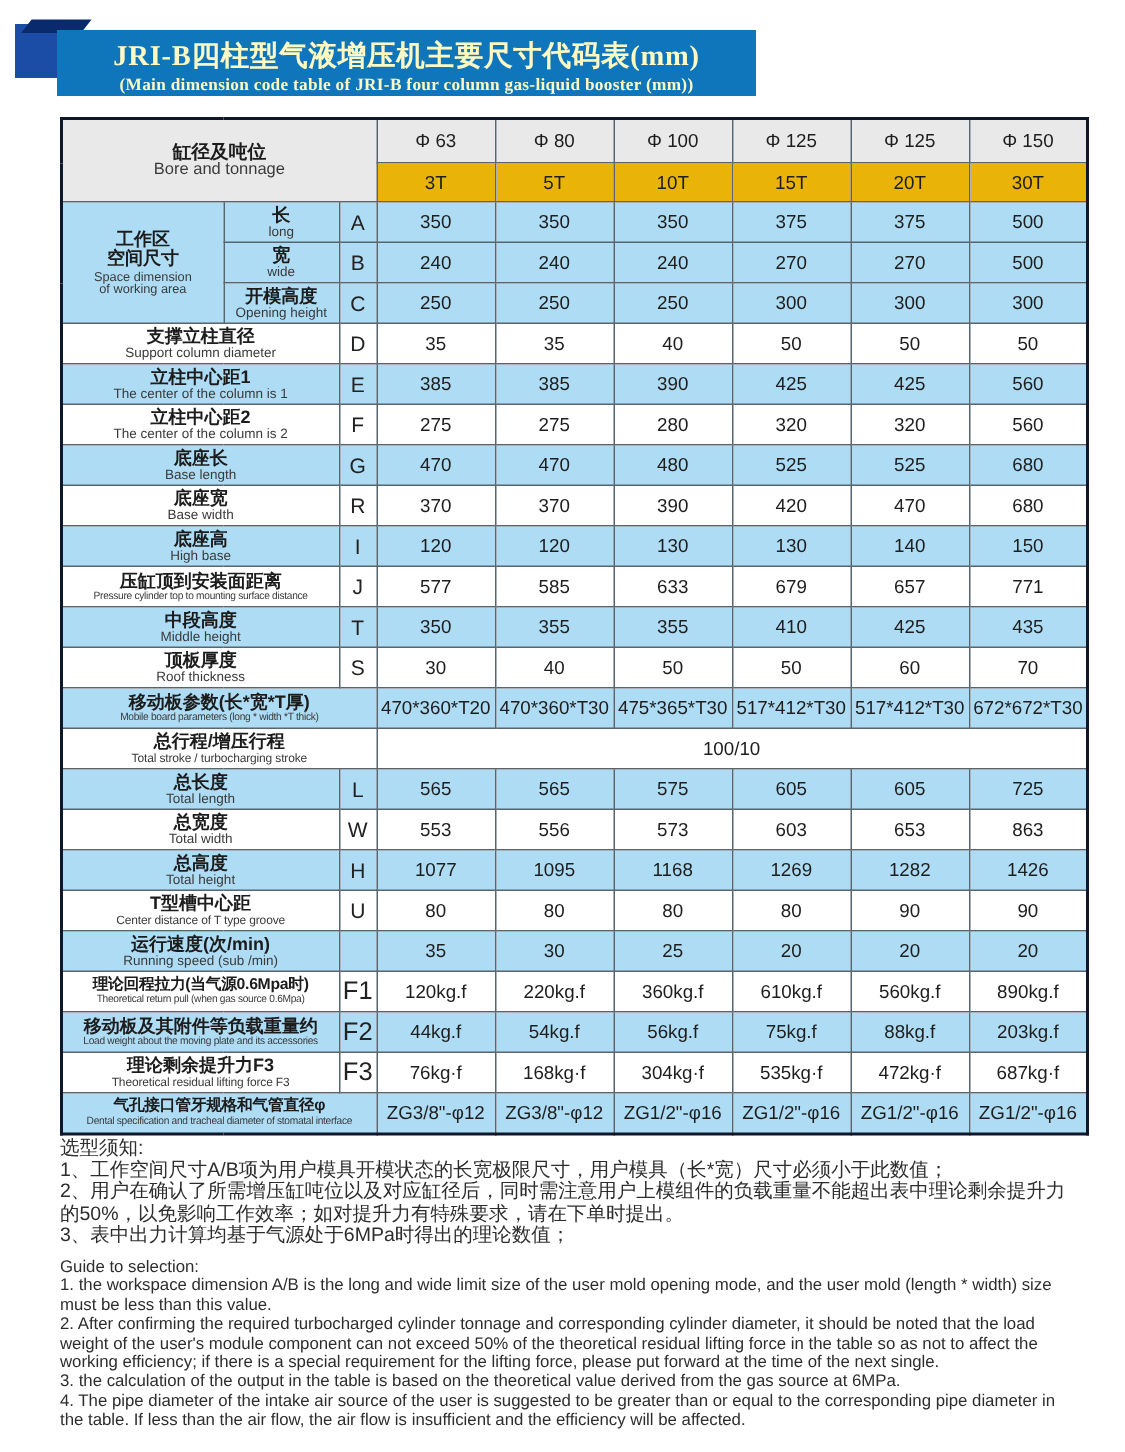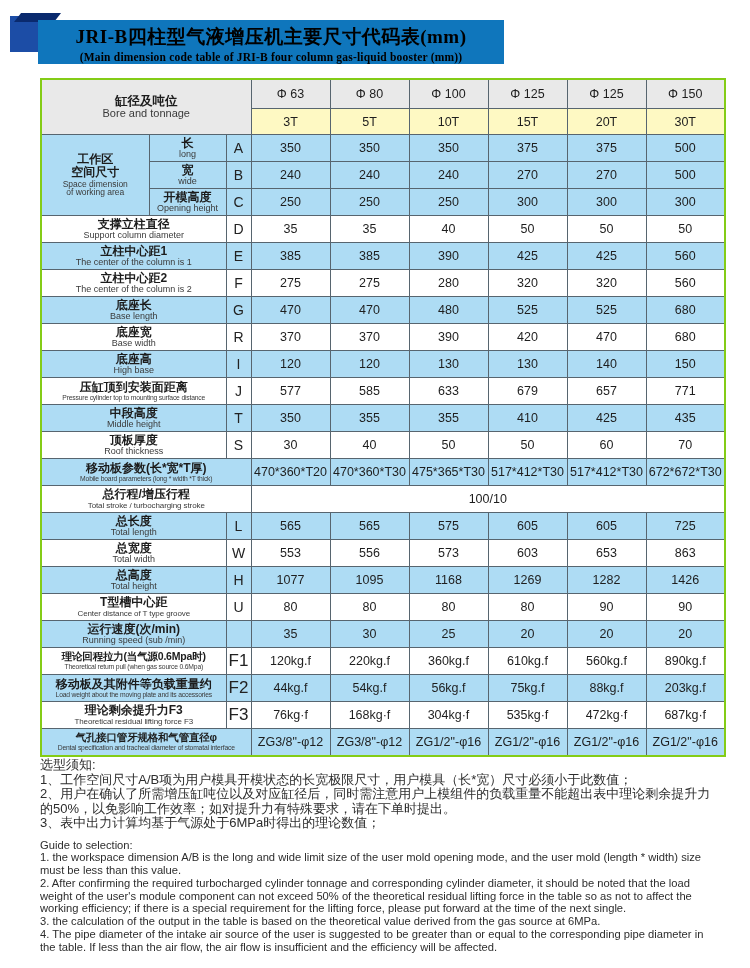--- a/index.html
+++ b/index.html
@@ -9,34 +9,34 @@
     overflow:hidden;color:#222;
   }
   
   .cube{position:absolute;left:10px;top:16px;width:37px;height:36px;background:#1c4da6;}
   .cube::before{
     content:"";position:absolute;left:4px;top:-3px;width:40px;height:9px;
     background:#0a2a6e;transform:skewX(-38deg);transform-origin:left bottom;
   }
   .banner{
     position:absolute;left:38px;top:20px;width:466px;height:44px;
-    background:#0f76bc;color:#000000;text-align:center;
+    background:#0f76bc;color:#fef9c3;text-align:center;
     font-family:"Liberation Serif","DejaVu Serif",serif;
   }
   .banner .t1{font-size:19px;font-weight:bold;margin-top:4px;letter-spacing:.5px;}
   .banner .t2{font-size:11.5px;font-weight:bold;margin-top:1px;letter-spacing:.2px;}
   
   table.spec{
     position:absolute;left:40px;top:78px;width:684px;
     border-collapse:collapse;table-layout:fixed;
-    border:2px solid #84cc16;
+    border:2px solid #0f172a;
   }
   table.spec td{border:1px solid #57656f;padding:0;text-align:center;vertical-align:middle;overflow:hidden;}
   tr.hdr1 td{height:28px;background:#e9e9e9;}
-  tr.hdr2 td{height:25px;background:#fef9c3;}
+  tr.hdr2 td{height:25px;background:#eab308;}
   tr.body{height:27px;}
   tr.body td{background:#ffffff;}
   tr.body.blue td{background:#aedcf4;}
   .cn{font-size:12px;font-weight:bold;color:#1c1c1c;line-height:1.12;}
   .cn.tight{font-size:10.5px;letter-spacing:-.2px;}
   .en{font-size:9px;color:#3a3a3a;line-height:1.05;}
   .en.m{font-size:8px;letter-spacing:-.1px;}
   .en.s{font-size:7px;letter-spacing:-.2px;transform:scaleX(.97);}
   .code{font-size:14px;color:#222;}
   .code.wide{font-size:17px;}

